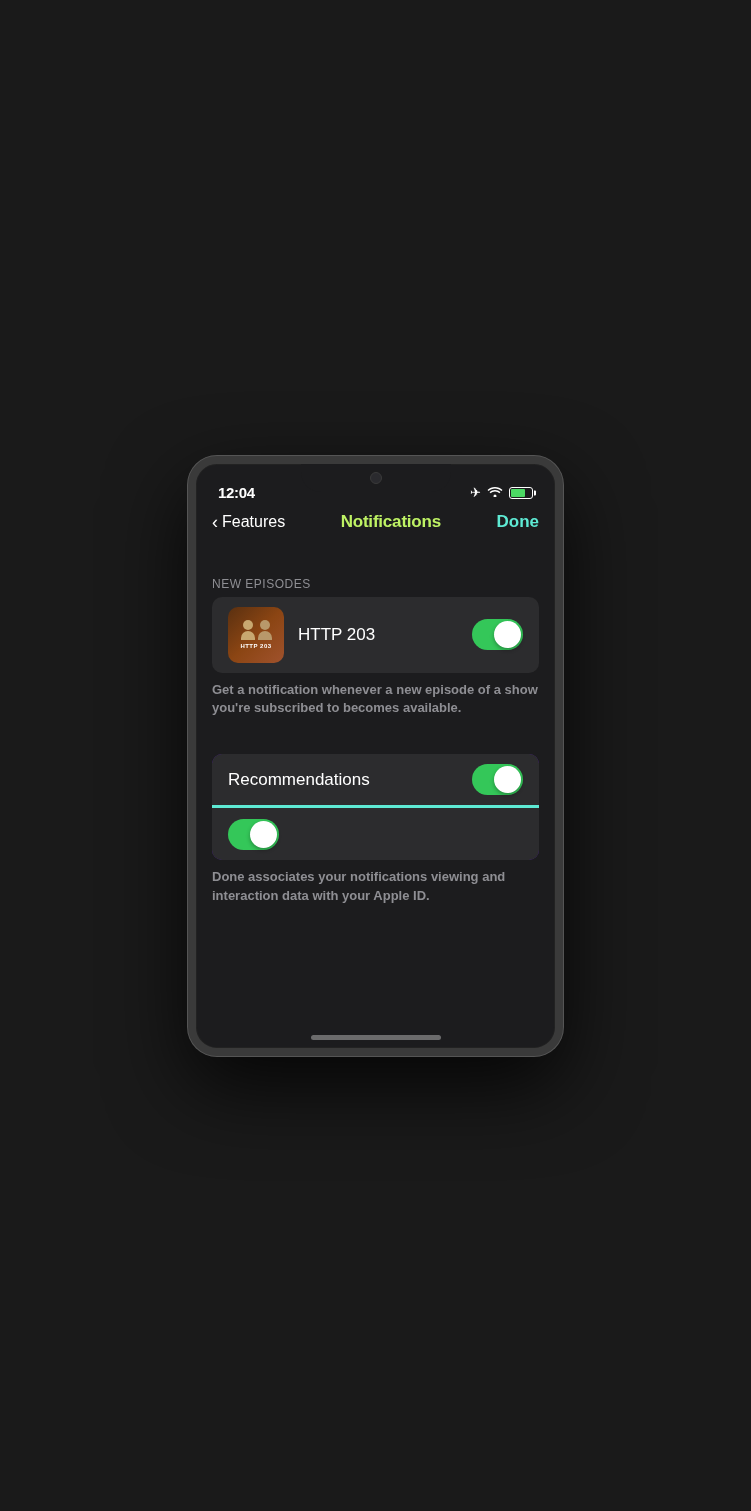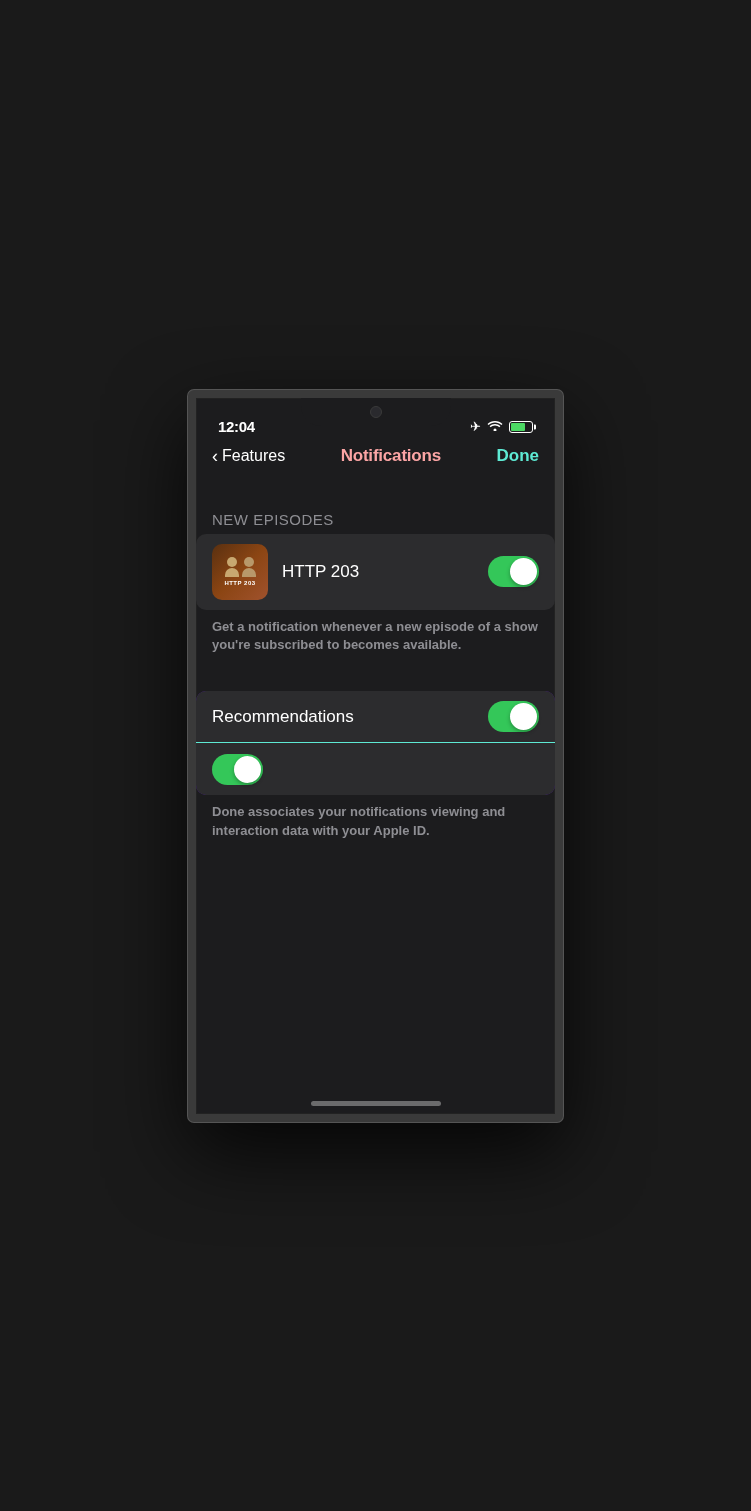--- a/index.html
+++ b/index.html
@@ -7,23 +7,23 @@
       background: #1a1a1a;
       display: flex;
       justify-content: center;
       align-items: center;
       min-height: 100vh;
       font-family: -apple-system, 'SF Pro Display', 'Helvetica Neue', sans-serif;
     }
 
     .phone-frame {
       width: 375px;
-      height: 732px;
+      height: 600px;
       background: #1c1c1e;
-      border-radius: 6px;
+      border-radius: 29px;
       position: relative;
       border: 8px solid #3a3a3a;
       box-shadow:
         0 0 0 1px #555,
         inset 0 0 0 1px #222,
         0 30px 80px rgba(0,0,0,0.8);
       overflow: hidden;
     }
 
     
@@ -123,21 +123,21 @@
       color: #fff;
       font-size: 16px;
       gap: 2px;
       cursor: pointer;
     }
     .nav-back-chevron {
       font-size: 18px;
       margin-right: 2px;
     }
     .nav-title {
-      color: #fca5a5;
+      color: #bef264;
       font-size: 17px;
       font-weight: 600;
       letter-spacing: -0.2px;
     }
     .nav-done {
       color: #5eead4;
       font-size: 17px;
       font-weight: 600;
       cursor: pointer;
     }
@@ -152,39 +152,39 @@
     
     .section-gap {
       height: 36px;
       background: transparent;
     }
 
     
     .section-label {
       padding: 0 16px 6px;
       color: #8e8e93;
-      font-size: 15px;
+      font-size: 12px;
       font-weight: 400;
       letter-spacing: 0.5px;
       text-transform: uppercase;
     }
 
     
     .list-section {
       background: #4c1d95;
       border-radius: 10px;
-      margin: 0 0;
+      margin: 0 16px;
       overflow: hidden;
     }
     .list-item {
       display: flex;
       align-items: center;
       padding: 10px 16px;
       background: #2c2c2e;
-      border-bottom: 1px solid #5eead4;
+      border-bottom: 3px solid #5eead4;
       min-height: 52px;
     }
     .list-item:last-child {
       border-bottom: none;
     }
 
     
     .podcast-thumb {
       width: 56px;
       height: 56px;

